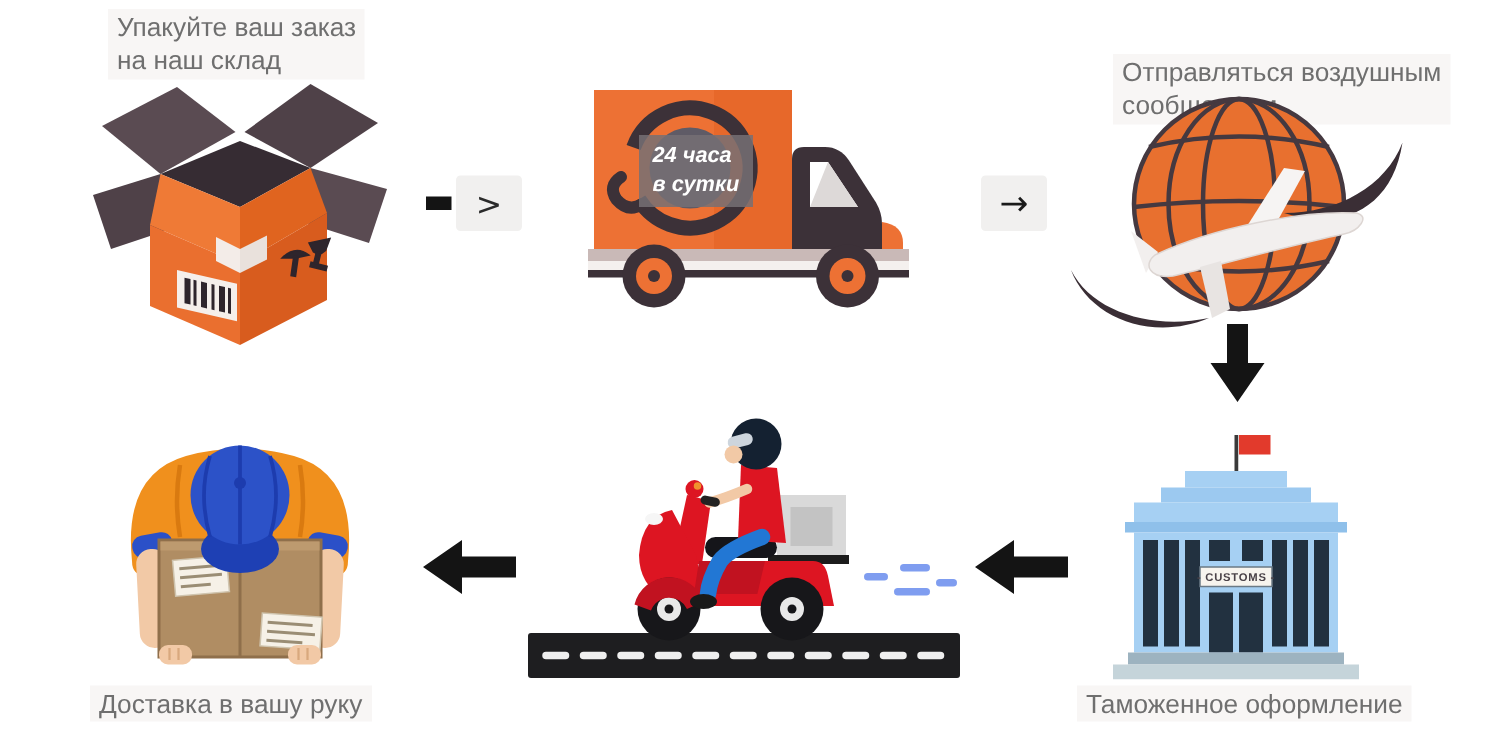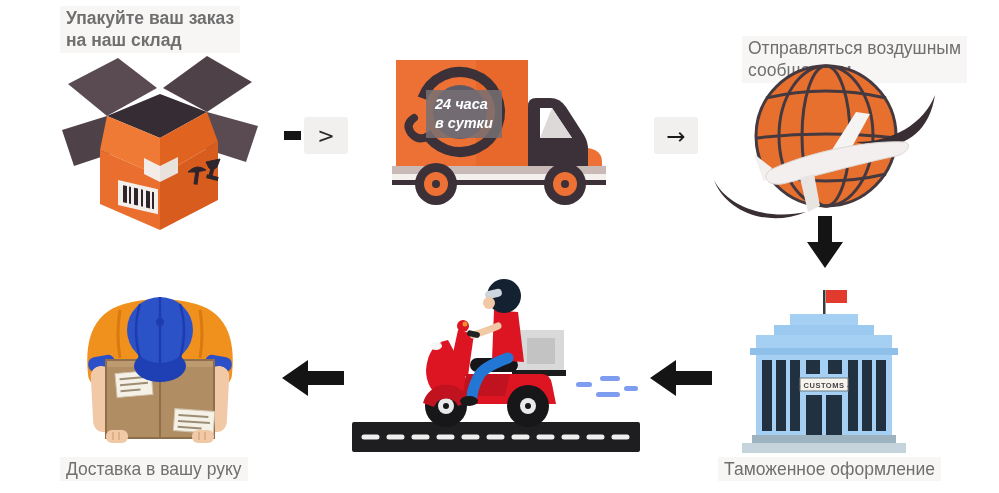--- a/index.html
+++ b/index.html
@@ -18,21 +18,21 @@
   .badge{position:absolute;left:426px;top:90px;width:76px;
          background:rgba(118,112,116,0.85);color:#ffffff;font-weight:bold;
          font-size:14.5px;line-height:1.3;padding:5px 0 5px 9px;
          white-space:pre-line;box-sizing:border-box;font-style:italic;}
 </style>
 </head>
 <body>
 
 <div class="stage">
 
-  <div class="caption" style="left:60px;top:6px;font-weight:bold;">Упакуйте ваш заказ
+  <div class="caption" style="left:72px;top:6px;">Упакуйте ваш заказ
 на наш склад</div>
   <div class="caption" style="left:742px;top:25px;margin-top:11px;">Отправляться воздушным
 сообщением</div>
 
   <svg class="illus" style="left:60px;top:50px;" width="200" height="180" viewBox="0 0 200 180">
     <polygon points="8,34 58,8 97,38 47,66" fill="#5a4b52"></polygon>
     <polygon points="103,38 147,6 192,32 147,62" fill="#4f4148"></polygon>
     <polygon points="2,80 47,66 62,100 14,116" fill="#4f4148"></polygon>
     <polygon points="198,76 147,62 136,96 186,112" fill="#5a4b52"></polygon>
     <polygon points="47,66 100,44 147,62 100,88" fill="#362c33"></polygon>

